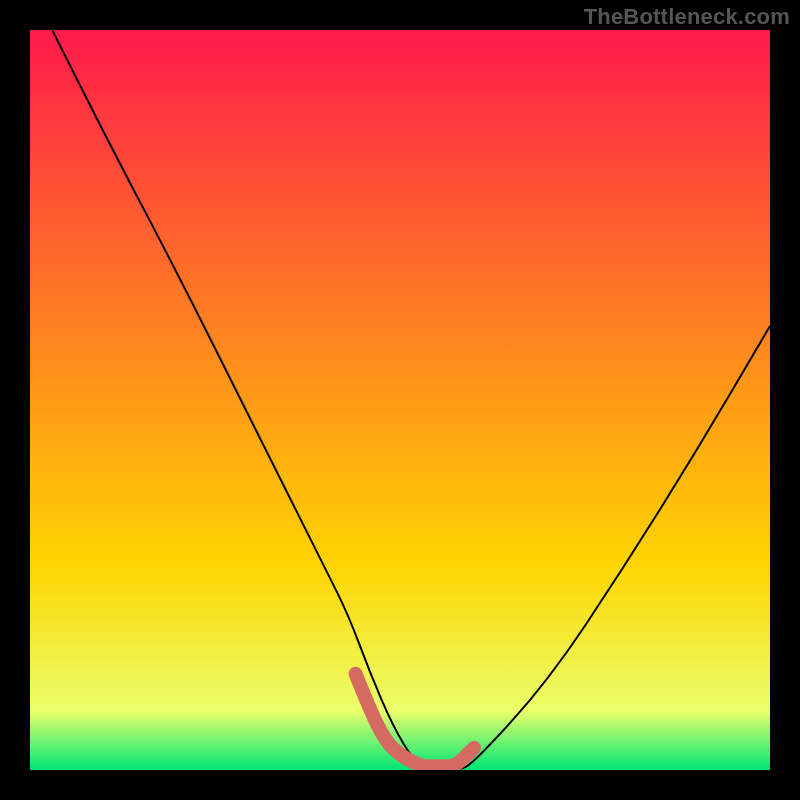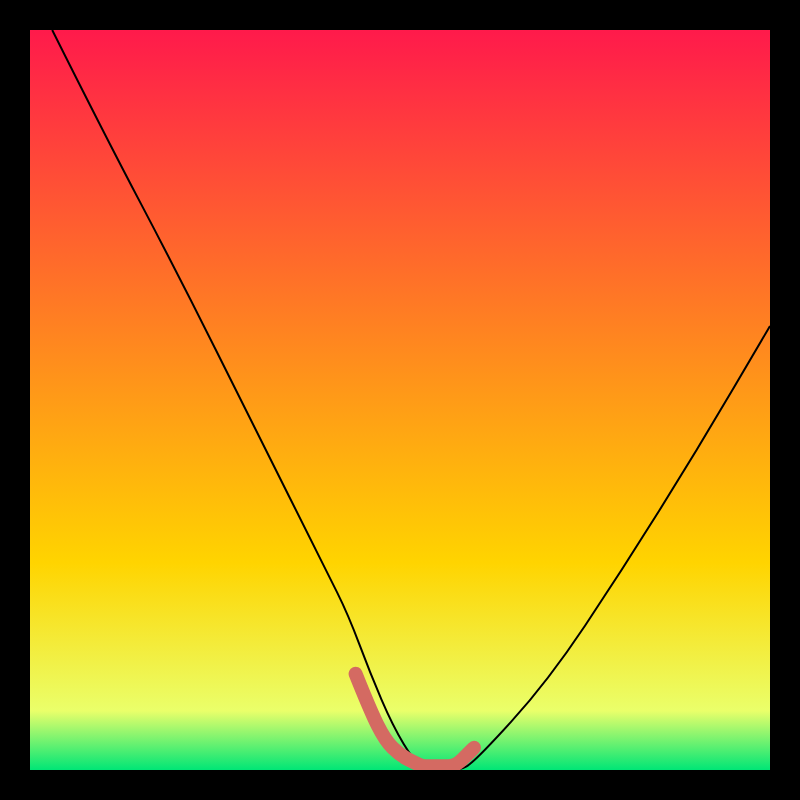--- a/index.html
+++ b/index.html
@@ -33,20 +33,21 @@
     font-weight: 600;
     letter-spacing: 0.2px;
     user-select: none;
   }
   svg { display: block; }
 </style>
 </head>
 <body>
 
 <div class="frame">
+  <div class="watermark">TheBottleneck.com</div>
   <div class="plot">
     <svg id="chart-svg" viewBox="0 0 740 740" width="740" height="740">
       <defs>
         <linearGradient id="bg-grad" x1="0" y1="0" x2="0" y2="1">
           <stop id="g-top" offset="0%" stop-color="#ff1a4b"></stop>
           <stop id="g-mid" offset="72%" stop-color="#ffd400"></stop>
           <stop id="g-low" offset="92%" stop-color="#eaff6a"></stop>
           <stop id="g-bot" offset="100%" stop-color="#00e676"></stop>
         </linearGradient>
       </defs>

